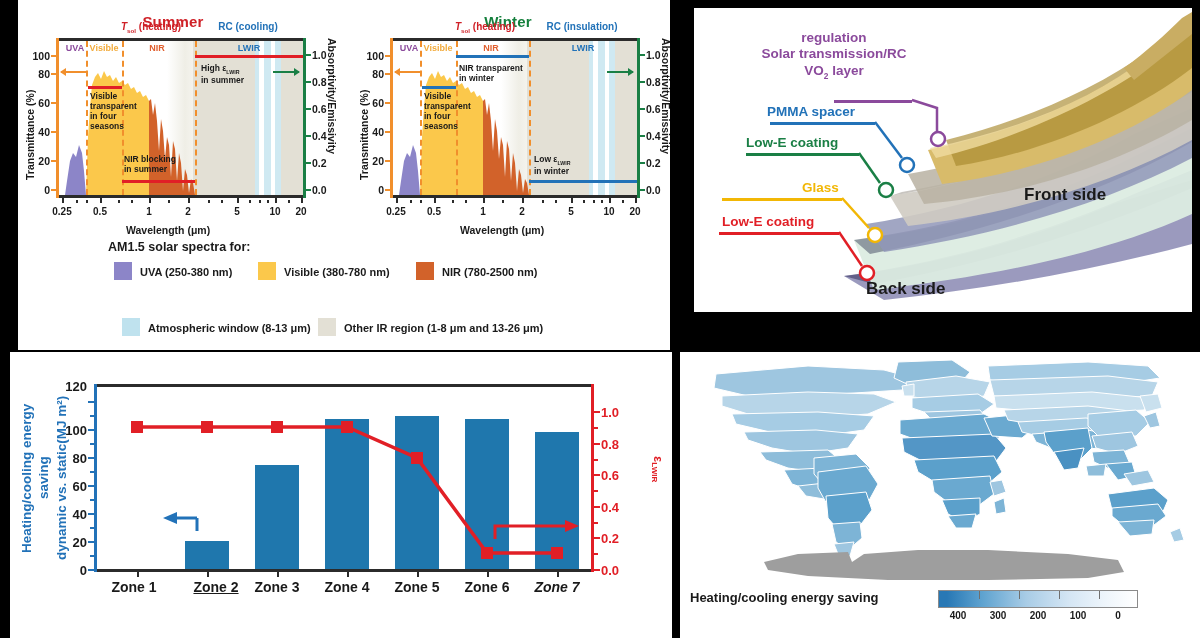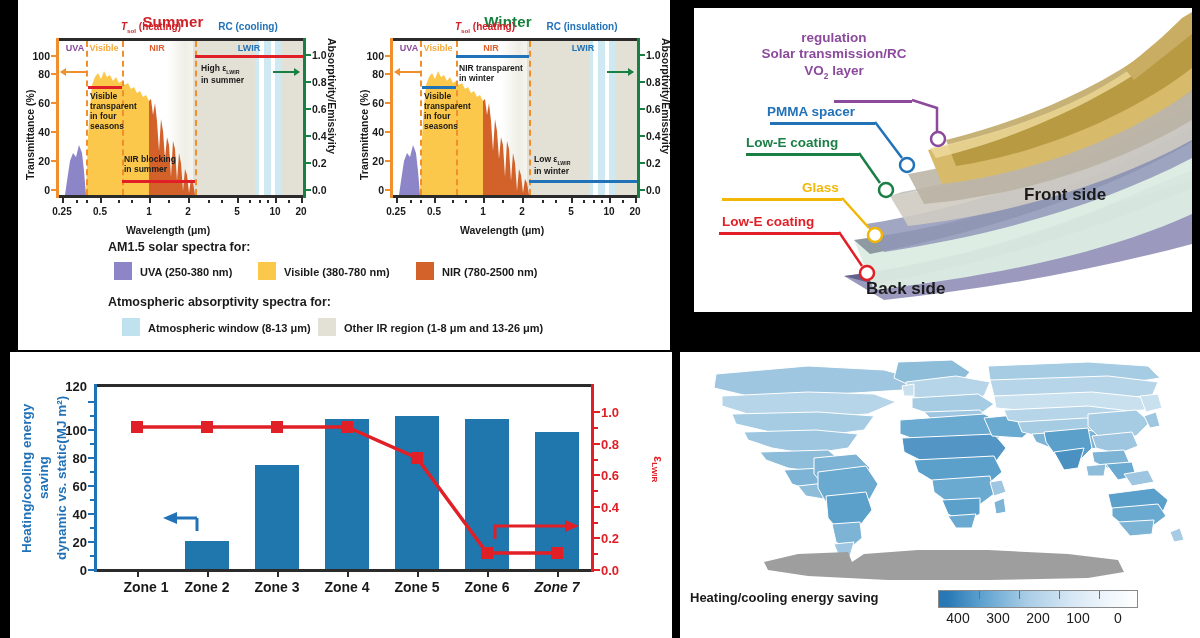--- a/index.html
+++ b/index.html
@@ -106,21 +106,21 @@
     position:absolute; right:6px; top:104px;
     writing-mode:vertical-rl; font-size:13px; font-weight:bold; color:#e11f26;
   }
 
   
   #map-panel { left: 680px; top: 352px; width: 520px; height: 286px; background:#fff; }
   .map-cap { position:absolute; font-size:13px; font-weight:bold; color:#1a1a1a; line-height:1.3; }
   .cbar { position:absolute; border:1px solid #8a8a8a;
           background: linear-gradient(to right, #2878b5 0%, #2878b5 4%, #5fa3d0 22%, #a8ccE6 44%, #d5e6f4 66%, #eef5fb 84%, #ffffff 100%); }
   .cbar-tick { position:absolute; top:0; width:1px; background:#6f6f6f; }
-  .cbar-lab { position:absolute; font-size:14px; font-weight:normal; color:#1a1a1a; transform:translateX(-50%); }
+  .cbar-lab { position:absolute; font-size:10px; font-weight:bold; color:#1a1a1a; transform:translateX(-50%); }
   sub { font-size:.62em; }
 </style>
 </head>
 <body>
 
 <div class="stage">
 
   <div class="panel" id="spectra-block">
 
     <div class="spec-title" id="title-summer">Summer</div>
@@ -375,21 +375,20 @@
 
     <div class="leg-sw" style="left:96px; top:262px; background:#8c85c8;"></div>
     <div class="leg-txt" style="left:122px; top:266px;">UVA (250-380 nm)</div>
 
     <div class="leg-sw" style="left:240px; top:262px; background:#fbc84b;"></div>
     <div class="leg-txt" style="left:266px; top:266px;">Visible (380-780 nm)</div>
 
     <div class="leg-sw" style="left:398px; top:262px; background:#d2622a;"></div>
     <div class="leg-txt" style="left:424px; top:266px;">NIR (780-2500 nm)</div>
 
-    <div class="leg-head" style="left:90px; top:295px;">Atmospheric absorptivity spectra for:</div>
 
     <div class="leg-sw" style="left:104px; top:318px; background:#bfe2ee;"></div>
     <div class="leg-txt" style="left:130px; top:322px;">Atmospheric window (8-13 μm)</div>
 
     <div class="leg-sw" style="left:300px; top:318px; background:#e3e0d5;"></div>
     <div class="leg-txt" style="left:326px; top:322px;">Other IR region (1-8 μm and 13-26 μm)</div>
   </div>
 
   <div class="panel" id="diagram-panel">
 
@@ -534,23 +533,23 @@
           <div class="bc-ytr" style="top:28px;">1.0</div>
         <div class="bc-tick-r" style="top:169px;width:4px;right:-4px;"></div>
         <div class="bc-tick-r" style="top:138px;width:4px;right:-4px;"></div>
         <div class="bc-tick-r" style="top:106px;width:4px;right:-4px;"></div>
         <div class="bc-tick-r" style="top:75px;width:4px;right:-4px;"></div>
         <div class="bc-tick-r" style="top:43px;width:4px;right:-4px;"></div>
       </div>
 
       <div>
         <div class="bc-tick-x" style="left:43px;"></div>  
-          <div class="bc-xlab" style="left:52px;">Zone 1</div>
+          <div class="bc-xlab" style="left:40px;">Zone 1</div>
         <div class="bc-tick-x" style="left:113px;"></div> 
-          <div class="bc-xlab" style="left:113px;">Zone 2</div>
+          <div class="bc-xlab" style="left:122px;text-decoration:underline;">Zone 2</div>
         <div class="bc-tick-x" style="left:183px;"></div> 
           <div class="bc-xlab" style="left:183px;">Zone 3</div>
         <div class="bc-tick-x" style="left:253px;"></div> 
           <div class="bc-xlab" style="left:253px;">Zone 4</div>
         <div class="bc-tick-x" style="left:323px;"></div> 
           <div class="bc-xlab" style="left:323px;">Zone 5</div>
         <div class="bc-tick-x" style="left:393px;"></div> 
           <div class="bc-xlab" style="left:393px;">Zone 6</div>
         <div class="bc-tick-x" style="left:463px;"></div> 
           <div class="bc-xlab" style="left:463px;font-style:italic;">Zone 7</div>

